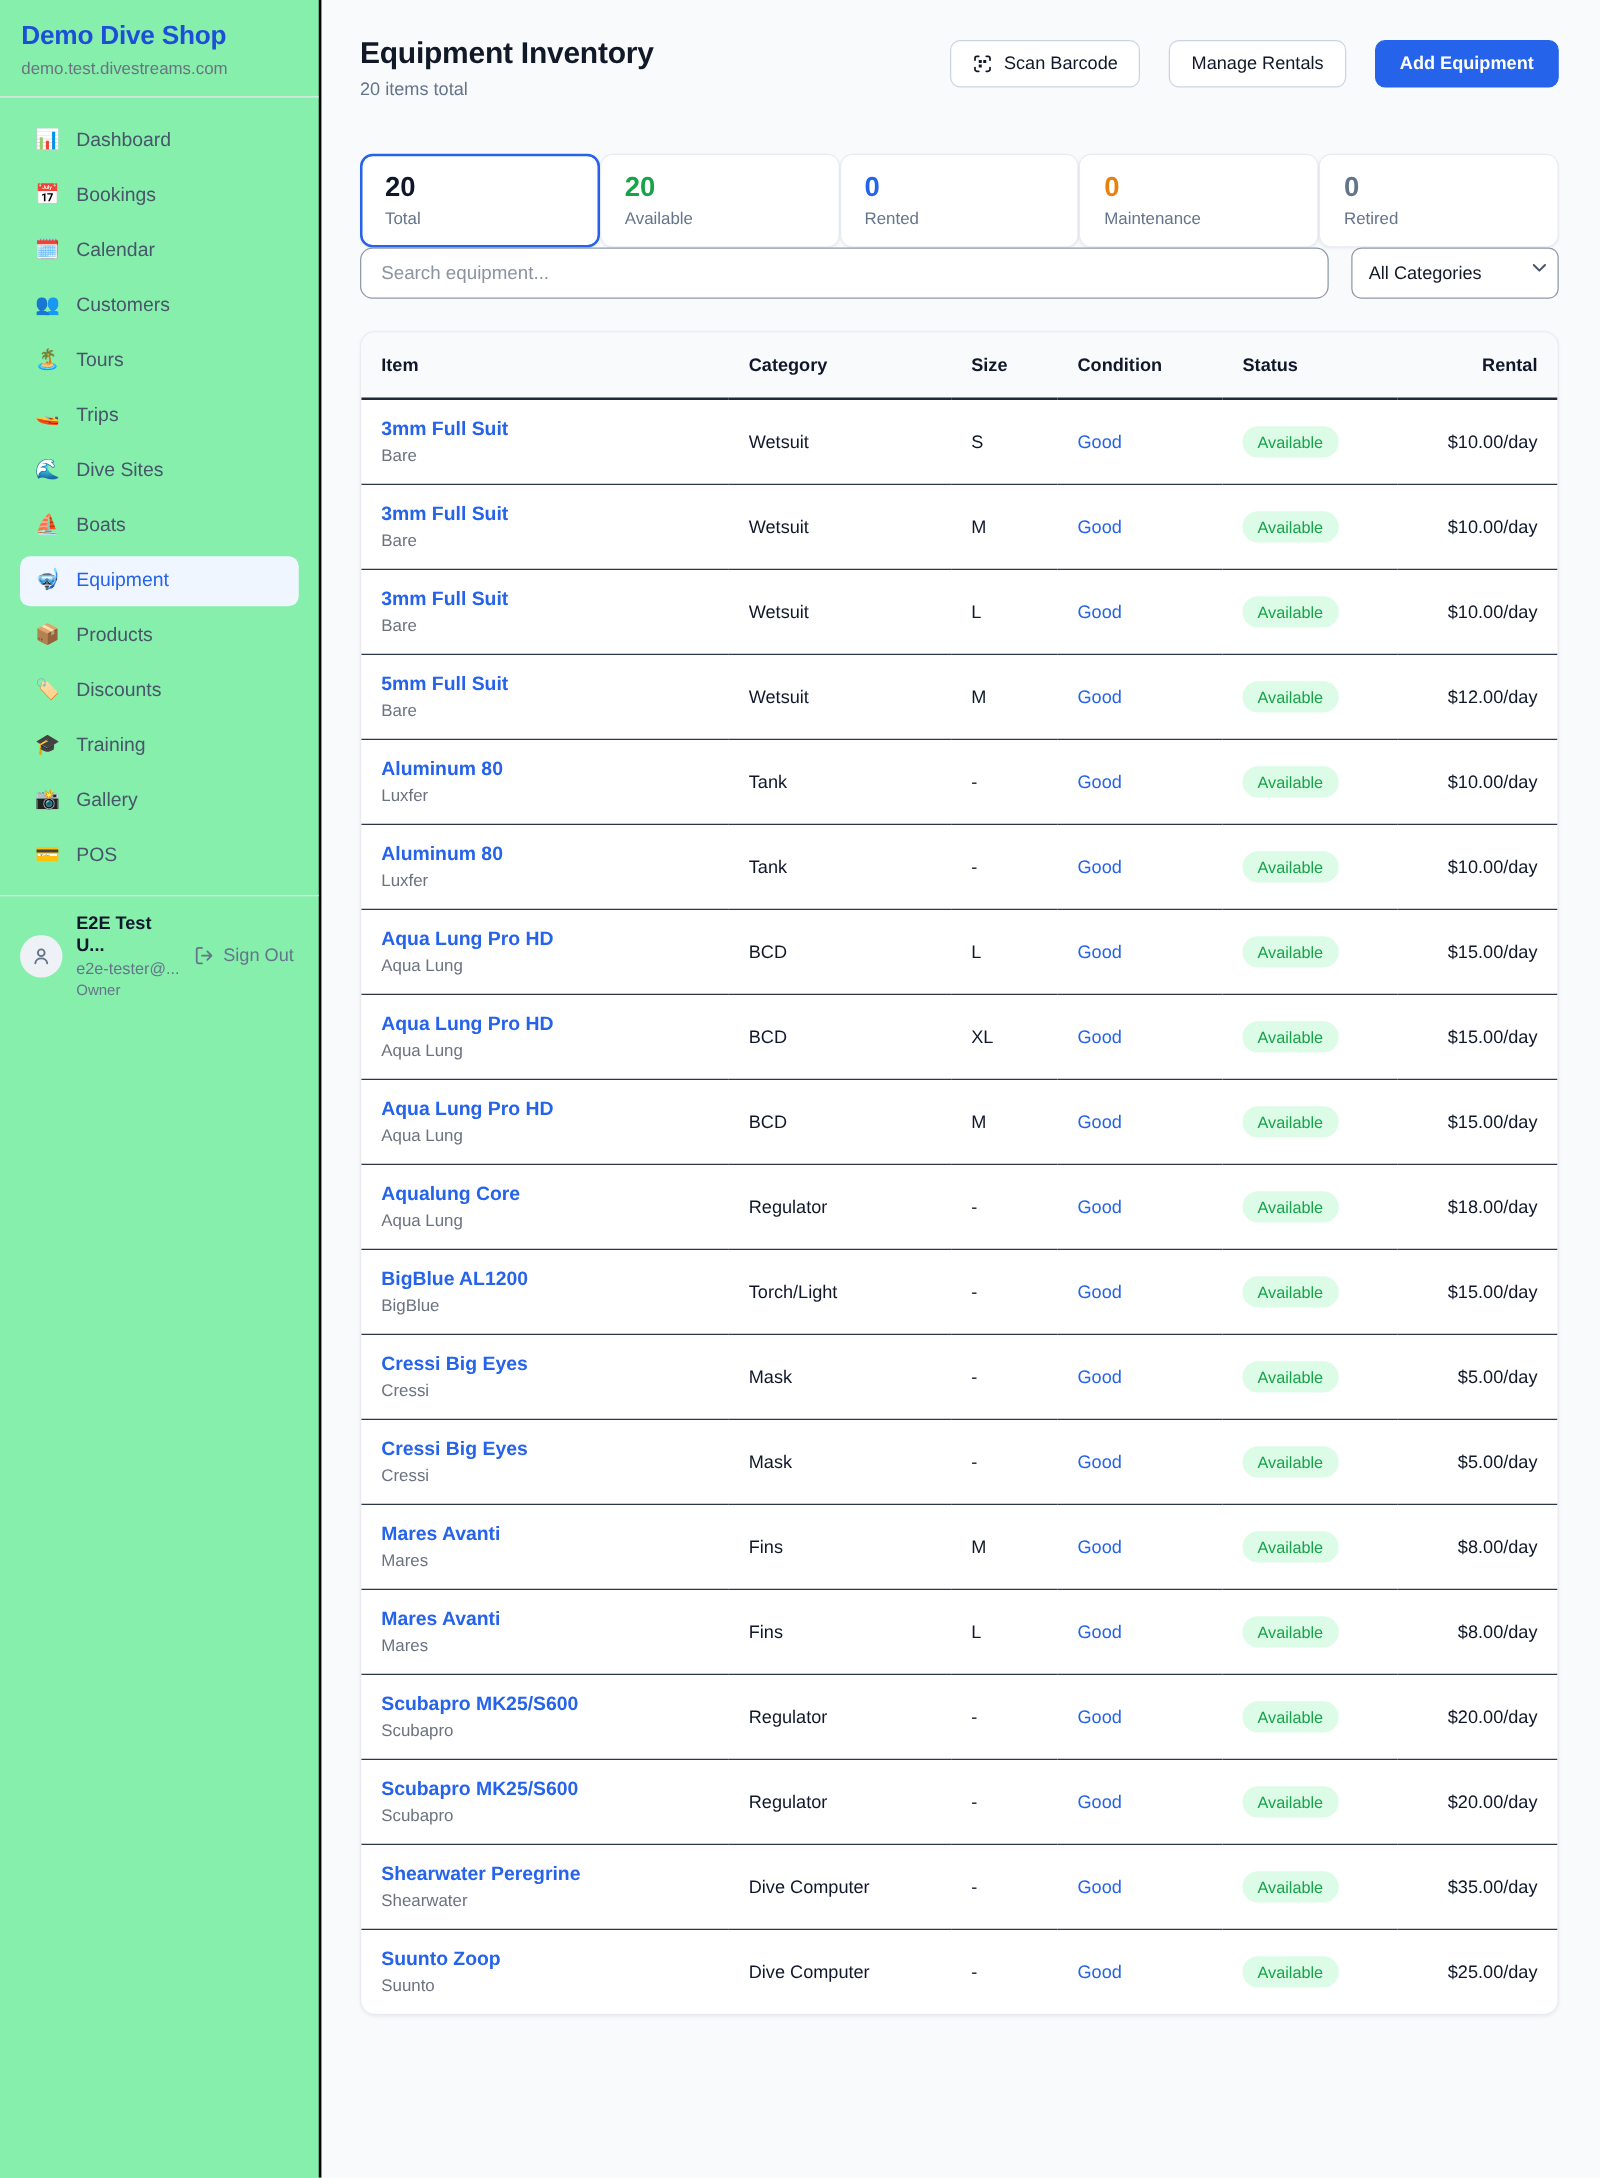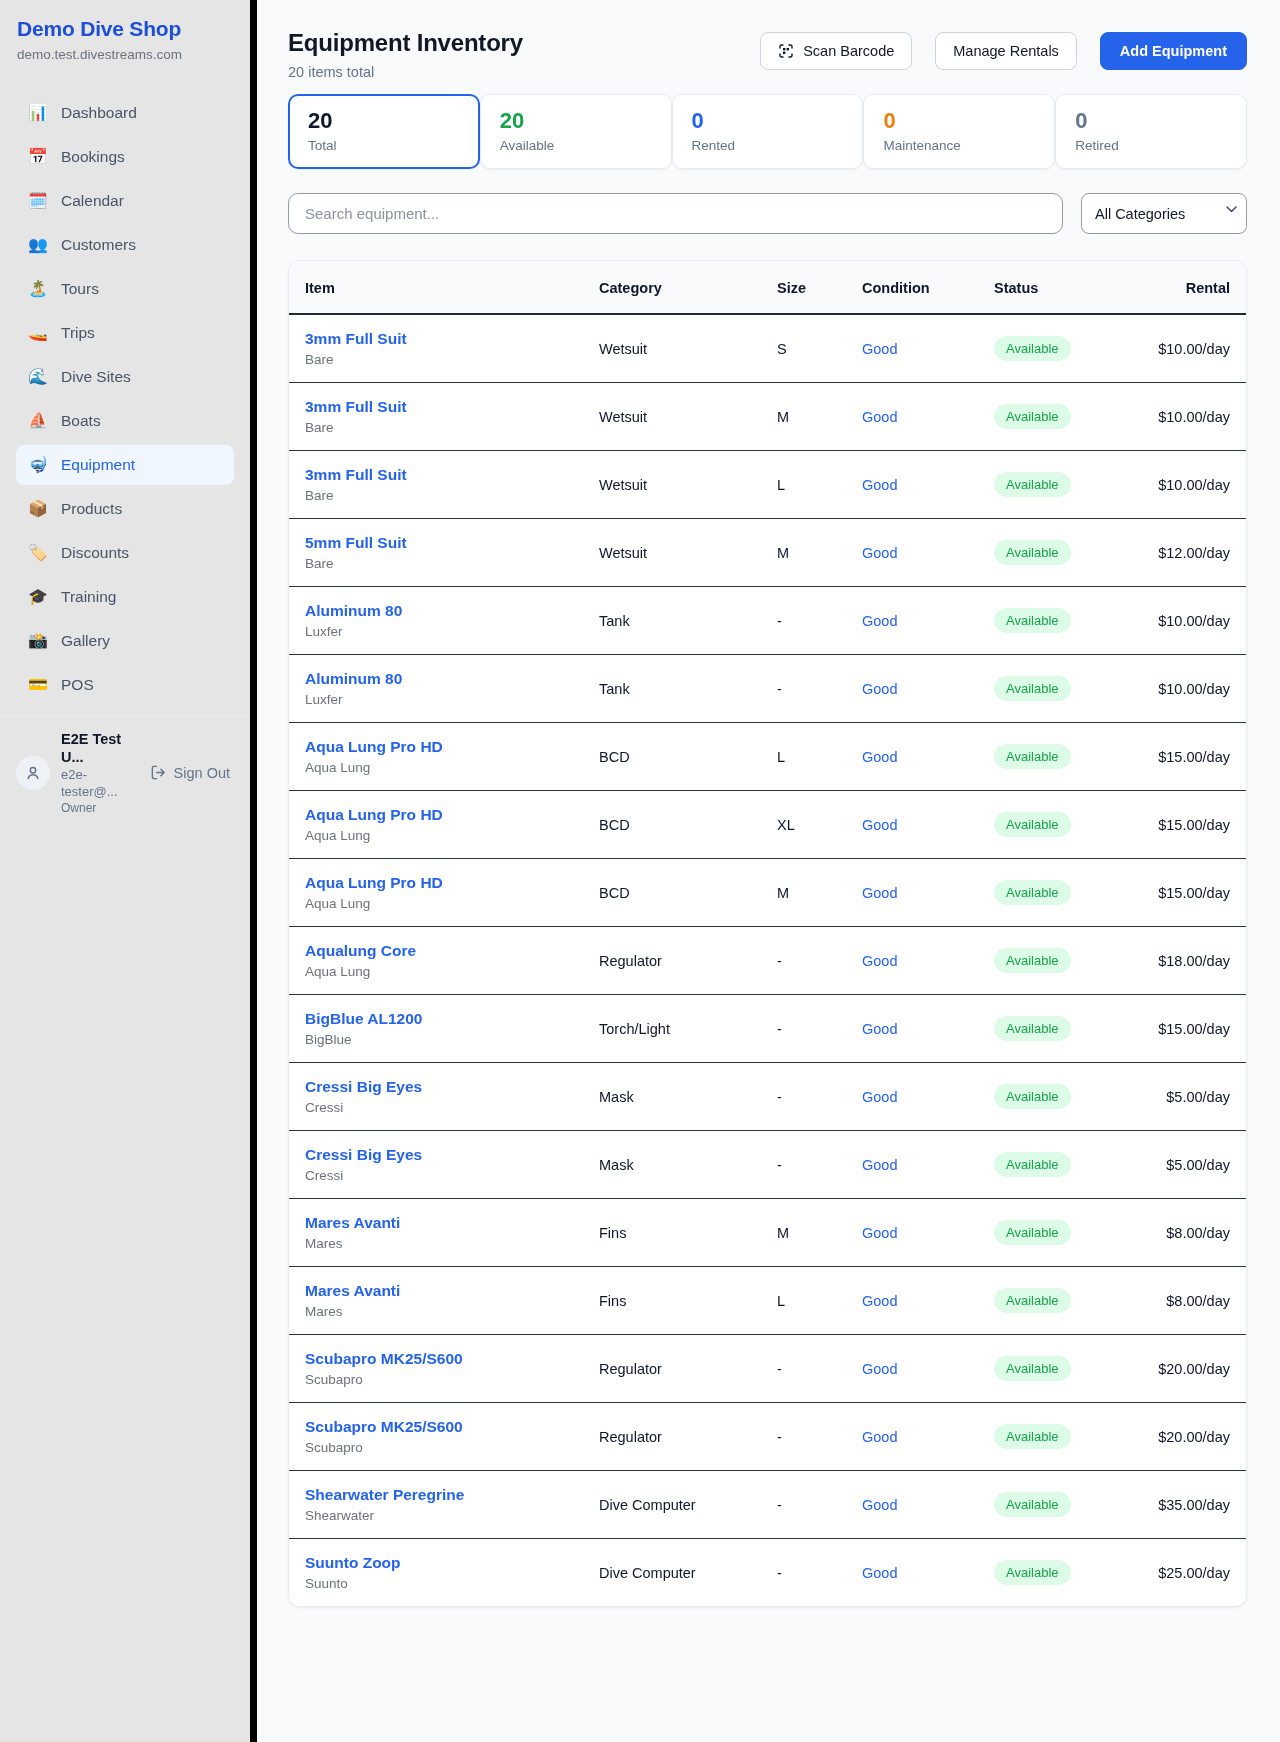--- a/index.html
+++ b/index.html
@@ -7,22 +7,22 @@
   body {
     font-family: "Liberation Sans", "DejaVu Sans", sans-serif;
     background: #f8fafc;
     color: #0f172a;
     overflow: hidden;
   }
 
   
   .sidebar {
     position: fixed; left: 0; top: 0; bottom: 0;
-    width: 257px; background: #e5e5e5;
-    border-right: 7px solid #000000;
+    width: 257px; background: #86efac;
+    border-right: 2px solid #000000;
     display: flex; flex-direction: column;
   }
   .sidebar-header { padding: 17px 17px 15px; border-bottom: 1px solid #e5e7eb; }
   .shop-title { font-size: 21px; font-weight: 800; color: #1d4ed8; letter-spacing: -0.2px; }
   .shop-domain { font-size: 13.5px; color: #6b7280; margin-top: 6px; }
 
   .nav { padding: 15px 0 6px; }
   .nav-item {
     display: flex; align-items: center; gap: 13px;
     margin: 0 16px 4px; padding: 0 12px; height: 40px;
@@ -60,30 +60,30 @@
   .page-subtitle { font-size: 14.5px; color: #64748b; margin-top: 7px; }
   .header-actions { display: flex; gap: 23px; margin-top: 3px; }
   .btn {
     height: 38px; padding: 0 17px; border-radius: 8px;
     border: 1px solid #cbd5e1; background: #ffffff; color: #111827;
     font-size: 14.5px; font-weight: 500; font-family: inherit;
     display: inline-flex; align-items: center; gap: 9px; cursor: pointer;
   }
   .btn-primary { background: #2563eb; border: 1px solid #2563eb; color: #ffffff; font-weight: 600; padding: 16px 19px; }
 
-  .stats { display: grid; grid-template-columns: repeat(5, 1fr); margin-top: 14px; }
+  .stats { display: grid; grid-template-columns: repeat(5, 1fr); margin-top: 43px; }
   .stat-card {
     background: #ffffff; border: 1px solid #e8ecf1; border-radius: 10px;
     padding: 13px 19px 15px; box-shadow: 0 1px 2px rgba(16,24,40,0.05); cursor: pointer;
   }
   .stat-card.selected { border: 2px solid #2563eb; padding: 12px 18px 14px; }
   .stat-value { font-size: 22px; font-weight: 700; }
   .stat-label { font-size: 13.5px; color: #64748b; margin-top: 4px; }
 
-  .filter-row { display: flex; gap: 18px; margin-top: 24px; }
+  .filter-row { display: flex; gap: 18px; }
   .search-input {
     flex: 1; height: 41px; border: 1px solid #8f99a8; border-radius: 10px;
     padding: 0 16px; font-size: 15px; font-family: inherit; color: #111827; background: #fff;
   }
   .search-input::placeholder { color: #8b93a1; }
   .select-wrap { position: relative; width: 166px; }
   .category-select {
     width: 100%; height: 41px; border: 1px solid #8f99a8; border-radius: 8px;
     background: #ffffff; padding: 0 30px 0 13px; font-size: 14.5px; font-family: inherit;
     color: #111827; appearance: none; -webkit-appearance: none; cursor: pointer;

